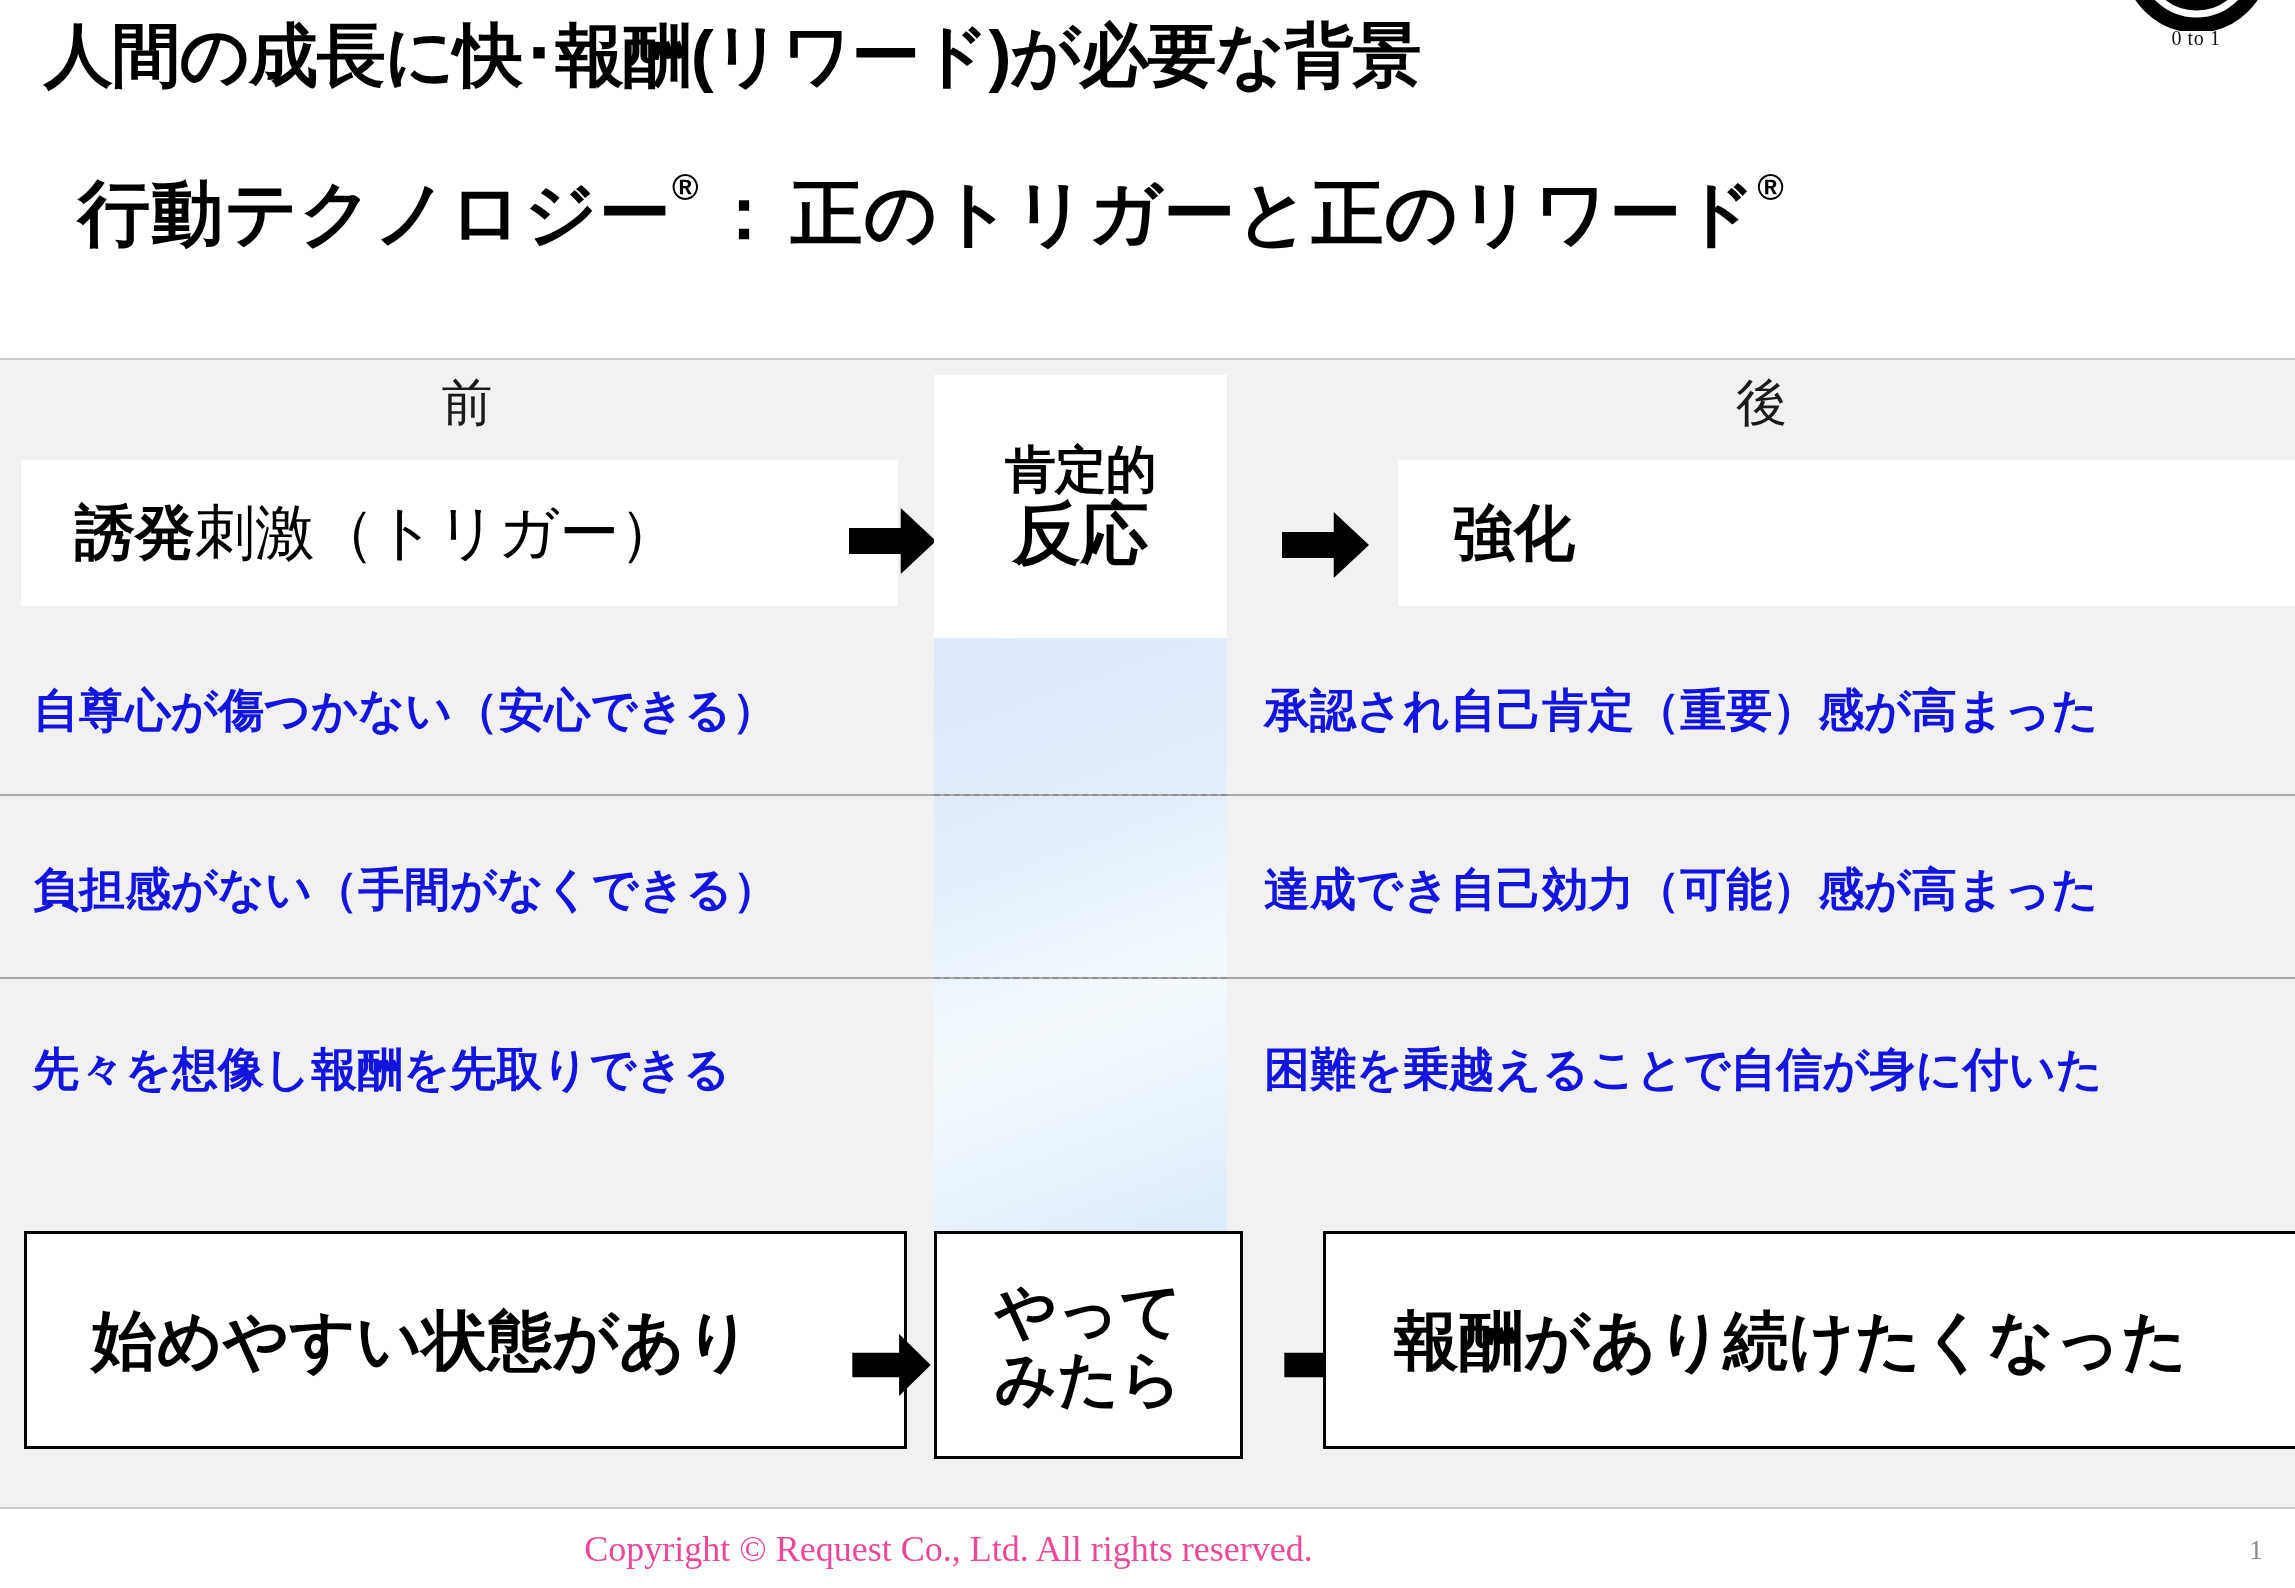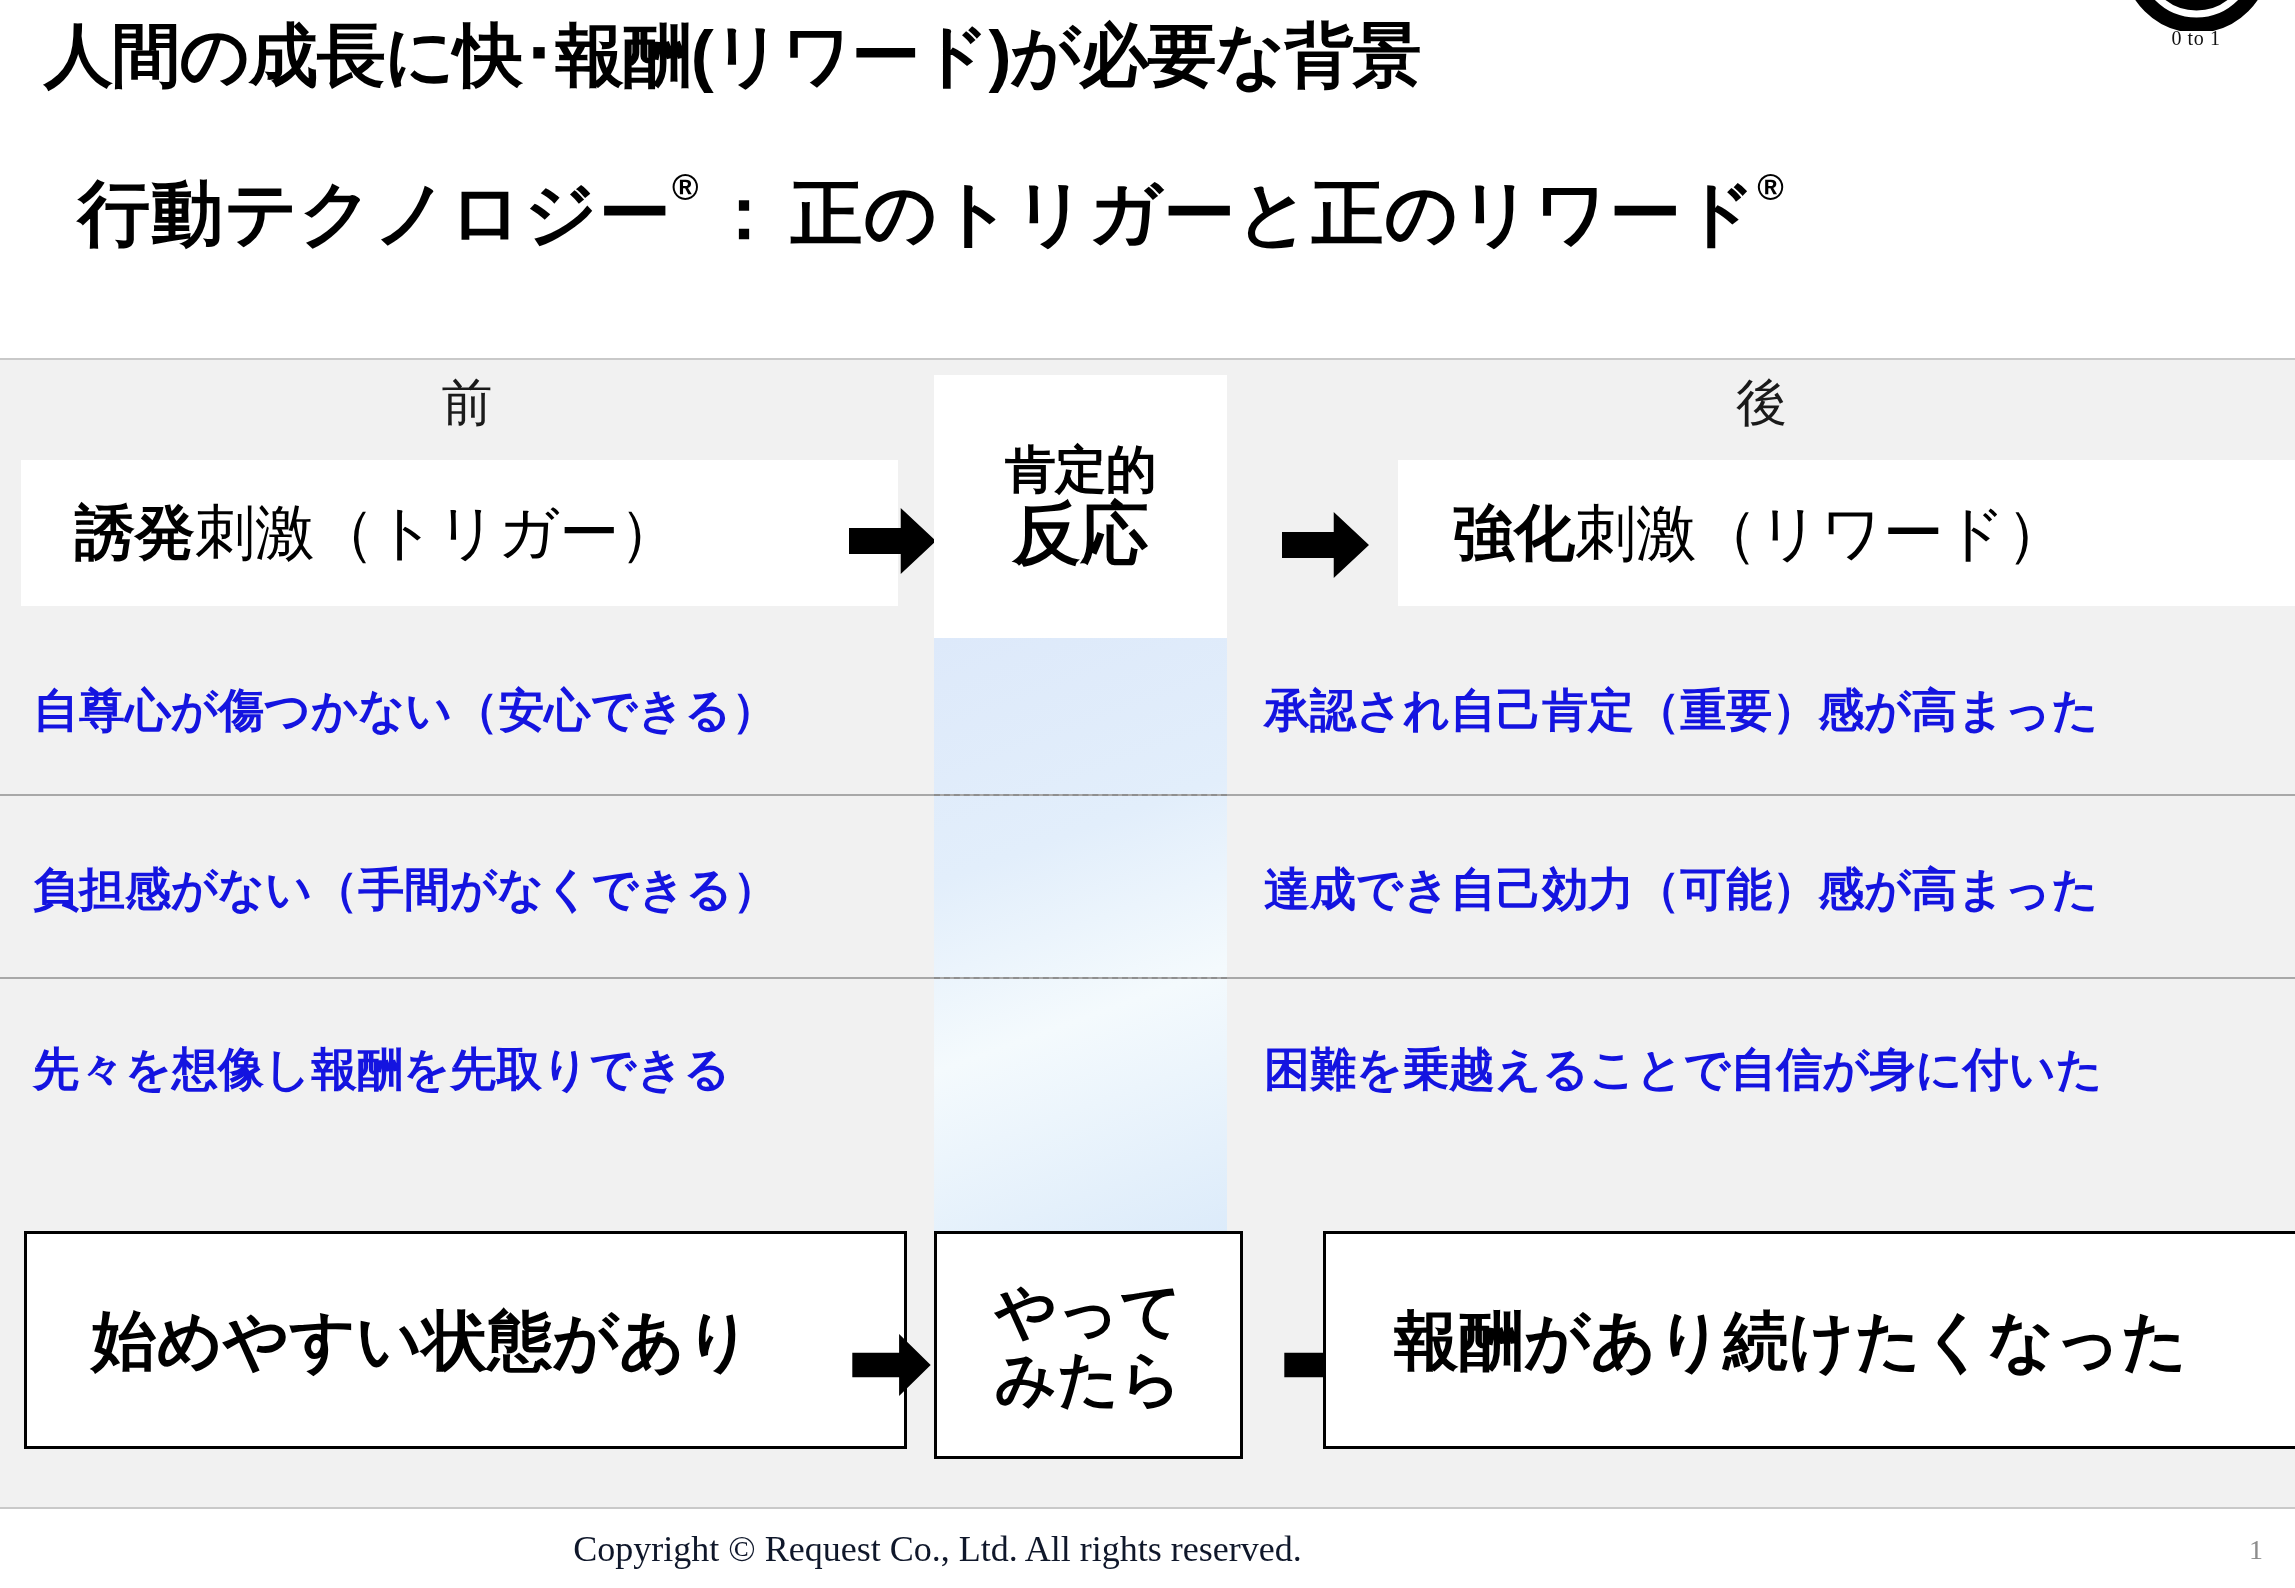--- a/index.html
+++ b/index.html
@@ -268,22 +268,23 @@
     border-top: 2.9px solid #c9c9c9;
   }
   .copyright {
     position: absolute;
     left: 0;
     top: 19px;
     width: 1875px;
     text-align: center;
     font-family: "Liberation Serif", "DejaVu Serif", serif;
     font-size: 36px;
-    color: #0f172a;
+    color: #ec4899;
     letter-spacing: 0px;
+    padding-left: 11px;
   }
   .pagenum {
     position: absolute;
     right: 32px;
     top: 25px;
     font-family: "Liberation Serif", "DejaVu Serif", serif;
     font-size: 28px;
     color: #8c8c8c;
   }
 </style>
@@ -334,21 +335,20 @@
   </div>
 
   <span class="arrow top-b">
     <svg width="87" height="66" viewBox="0 0 148 112" xmlns="http://www.w3.org/2000/svg">
       <path d="M0 34 H88 V0 L148 56 L88 112 V78 H0 Z" fill="#000000"></path>
     </svg>
   </span>
 
   <div class="topbox right">
     <span class="b">強化</span>
-      <span class="n">刺激（リワード）</span>
   </div>
 
   <div class="blue-row" style="top:266px;">
     <div class="txt l">自尊心が傷つかない（安心できる）</div>
     <div class="txt r">承認され自己肯定（重要）感が高まった</div>
   </div>
 
   <div class="divider" style="top:434px;">
     <div class="dash-seg"></div>
   </div>

